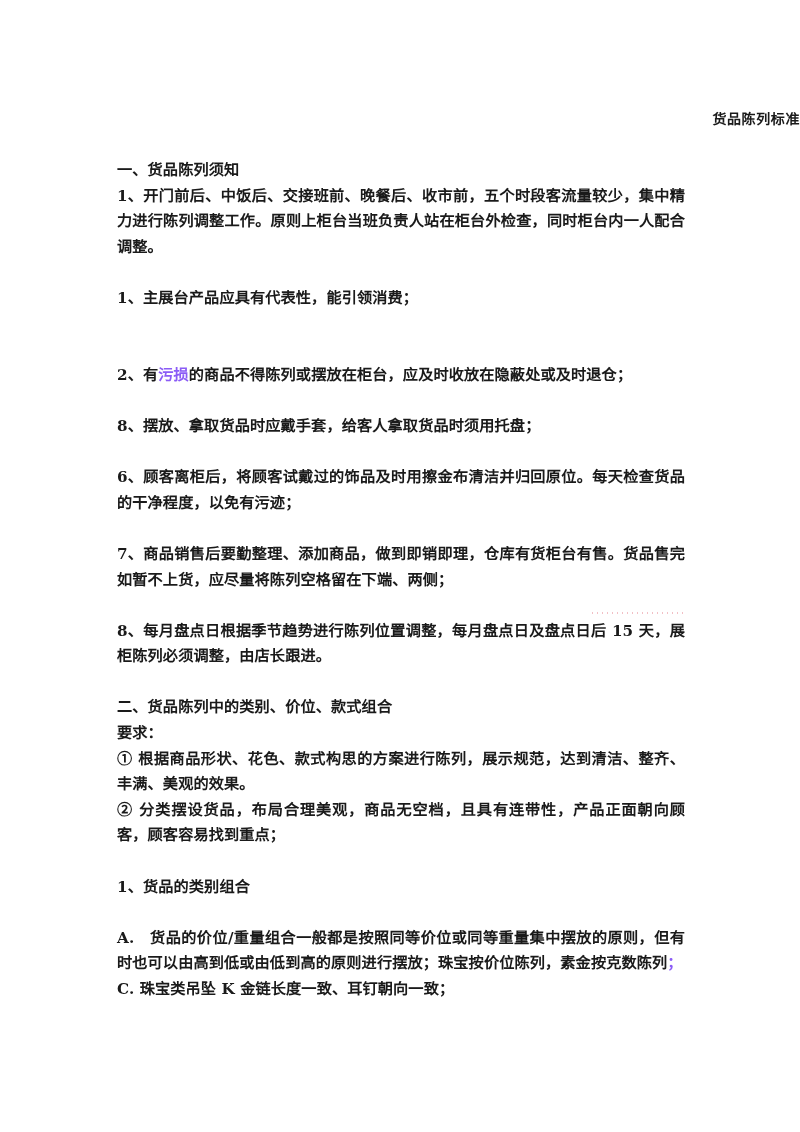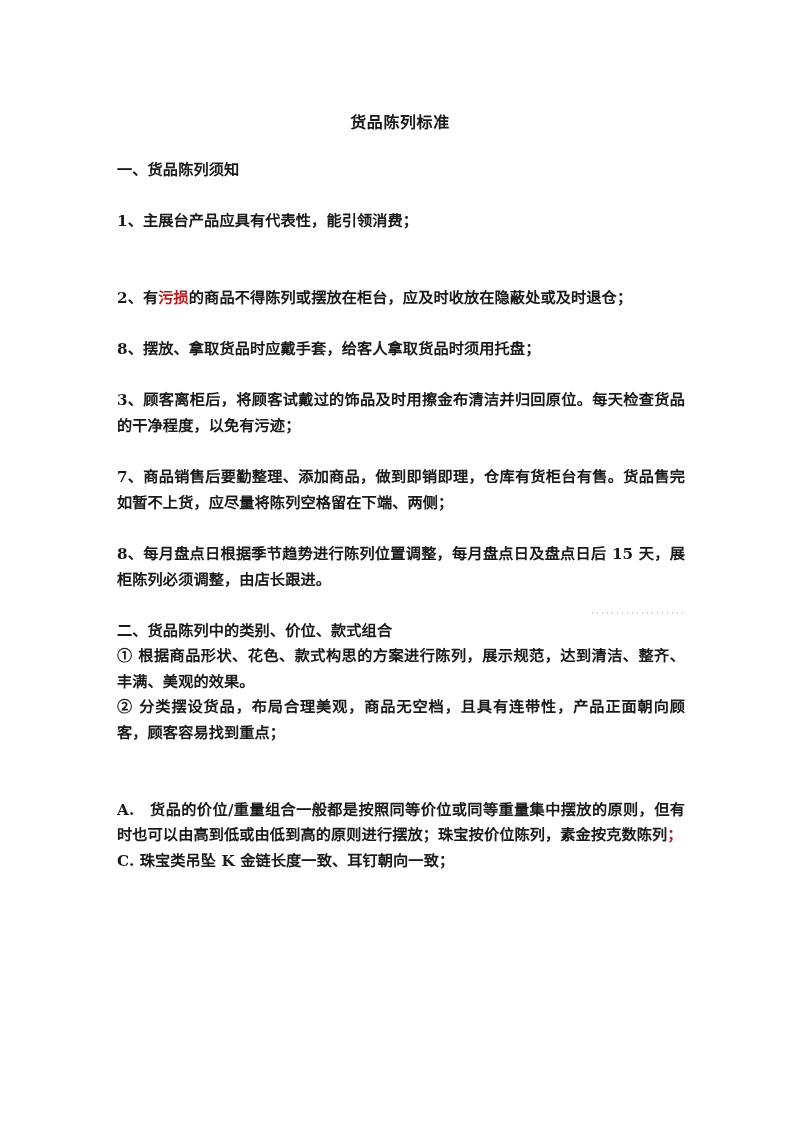--- a/index.html
+++ b/index.html
@@ -21,22 +21,22 @@
     width: 800px;
     height: 1132px;
     background: #ffffff;
     box-sizing: border-box;
   }
   .doc-title {
     position: absolute;
     top: 102px;
     left: 0;
     width: 800px;
-    text-align: center;
-    font-size: 16px;
+    text-align: right;
+    font-size: 14px;
     font-weight: bold;
     letter-spacing: 0.6px;
     line-height: 1.2;
     font-family: "DejaVu Serif", "Liberation Serif", serif;
   }
   .body-col {
     position: absolute;
     left: 117px;
     top: 158px;
     width: 568px;
@@ -48,21 +48,21 @@
     text-justify: inter-ideograph;
     font-weight: bold;
     letter-spacing: 0.1px;
     margin: 0;
     word-break: break-all;
   }
   .gap-blank {
     height: 25.6px;
   }
   .red {
-    color: #b91c1c;
+    color: #8b5cf6;
   }
   
   .scan-artifact {
     position: absolute;
     left: 592px;
     top: 612px;
     width: 92px;
     height: 2px;
     background-image: repeating-linear-gradient(
       to right,
@@ -80,59 +80,62 @@
 <div class="page">
 
   <h1 class="doc-title">货品陈列标准</h1>
 
   <div class="scan-artifact"></div>
 
   <div class="body-col">
 
     <p class="para">一、货品陈列须知</p>
 
+    <p class="para">1、开门前后、中饭后、交接班前、晚餐后、收市前，五个时段客流量较少，集中精力进行陈列调整工作。原则上柜台当班负责人站在柜台外检查，同时柜台内一人配合调整。</p>
 
     <div class="gap-blank"></div>
 
     <p class="para">1、主展台产品应具有代表性，能引领消费；</p>
 
     <div class="gap-blank"></div>
 
 
     <div class="gap-blank"></div>
 
     <p class="para"><span>2、有</span><span class="red">污损</span><span>的商品不得陈列或摆放在柜台，应及时收放在隐蔽处或及时退仓；</span></p>
 
     <div class="gap-blank"></div>
 
     <p class="para">8、摆放、拿取货品时应戴手套，给客人拿取货品时须用托盘；</p>
 
     <div class="gap-blank"></div>
 
-    <p class="para">3、顾客离柜后，将顾客试戴过的饰品及时用擦金布清洁并归回原位。每天检查货品的干净程度，以免有污迹；</p>
+    <p class="para">6、顾客离柜后，将顾客试戴过的饰品及时用擦金布清洁并归回原位。每天检查货品的干净程度，以免有污迹；</p>
 
     <div class="gap-blank"></div>
 
     <p class="para">7、商品销售后要勤整理、添加商品，做到即销即理，仓库有货柜台有售。货品售完如暂不上货，应尽量将陈列空格留在下端、两侧；</p>
 
     <div class="gap-blank"></div>
 
     <p class="para">8、每月盘点日根据季节趋势进行陈列位置调整，每月盘点日及盘点日后 15 天，展柜陈列必须调整，由店长跟进。</p>
 
     <div class="gap-blank"></div>
 
     <p class="para">二、货品陈列中的类别、价位、款式组合</p>
 
+    <p class="para">要求：</p>
 
     <p class="para">① 根据商品形状、花色、款式构思的方案进行陈列，展示规范，达到清洁、整齐、丰满、美观的效果。</p>
 
     <p class="para">② 分类摆设货品，布局合理美观，商品无空档，且具有连带性，产品正面朝向顾客，顾客容易找到重点；</p>
 
     <div class="gap-blank"></div>
 
+    <p class="para">1、货品的类别组合</p>
 
 
     <div class="gap-blank"></div>
 
 
     <p class="para"><span>A.　货品的价位/重量组合一般都是按照同等价位或同等重量集中摆放的原则，但有时也可以由高到低或由低到高的原则进行摆放；珠宝按价位陈列，素金按克数陈列</span><span class="red">；</span></p>
 
 
     <p class="para">C. 珠宝类吊坠 K 金链长度一致、耳钉朝向一致；</p>
 

